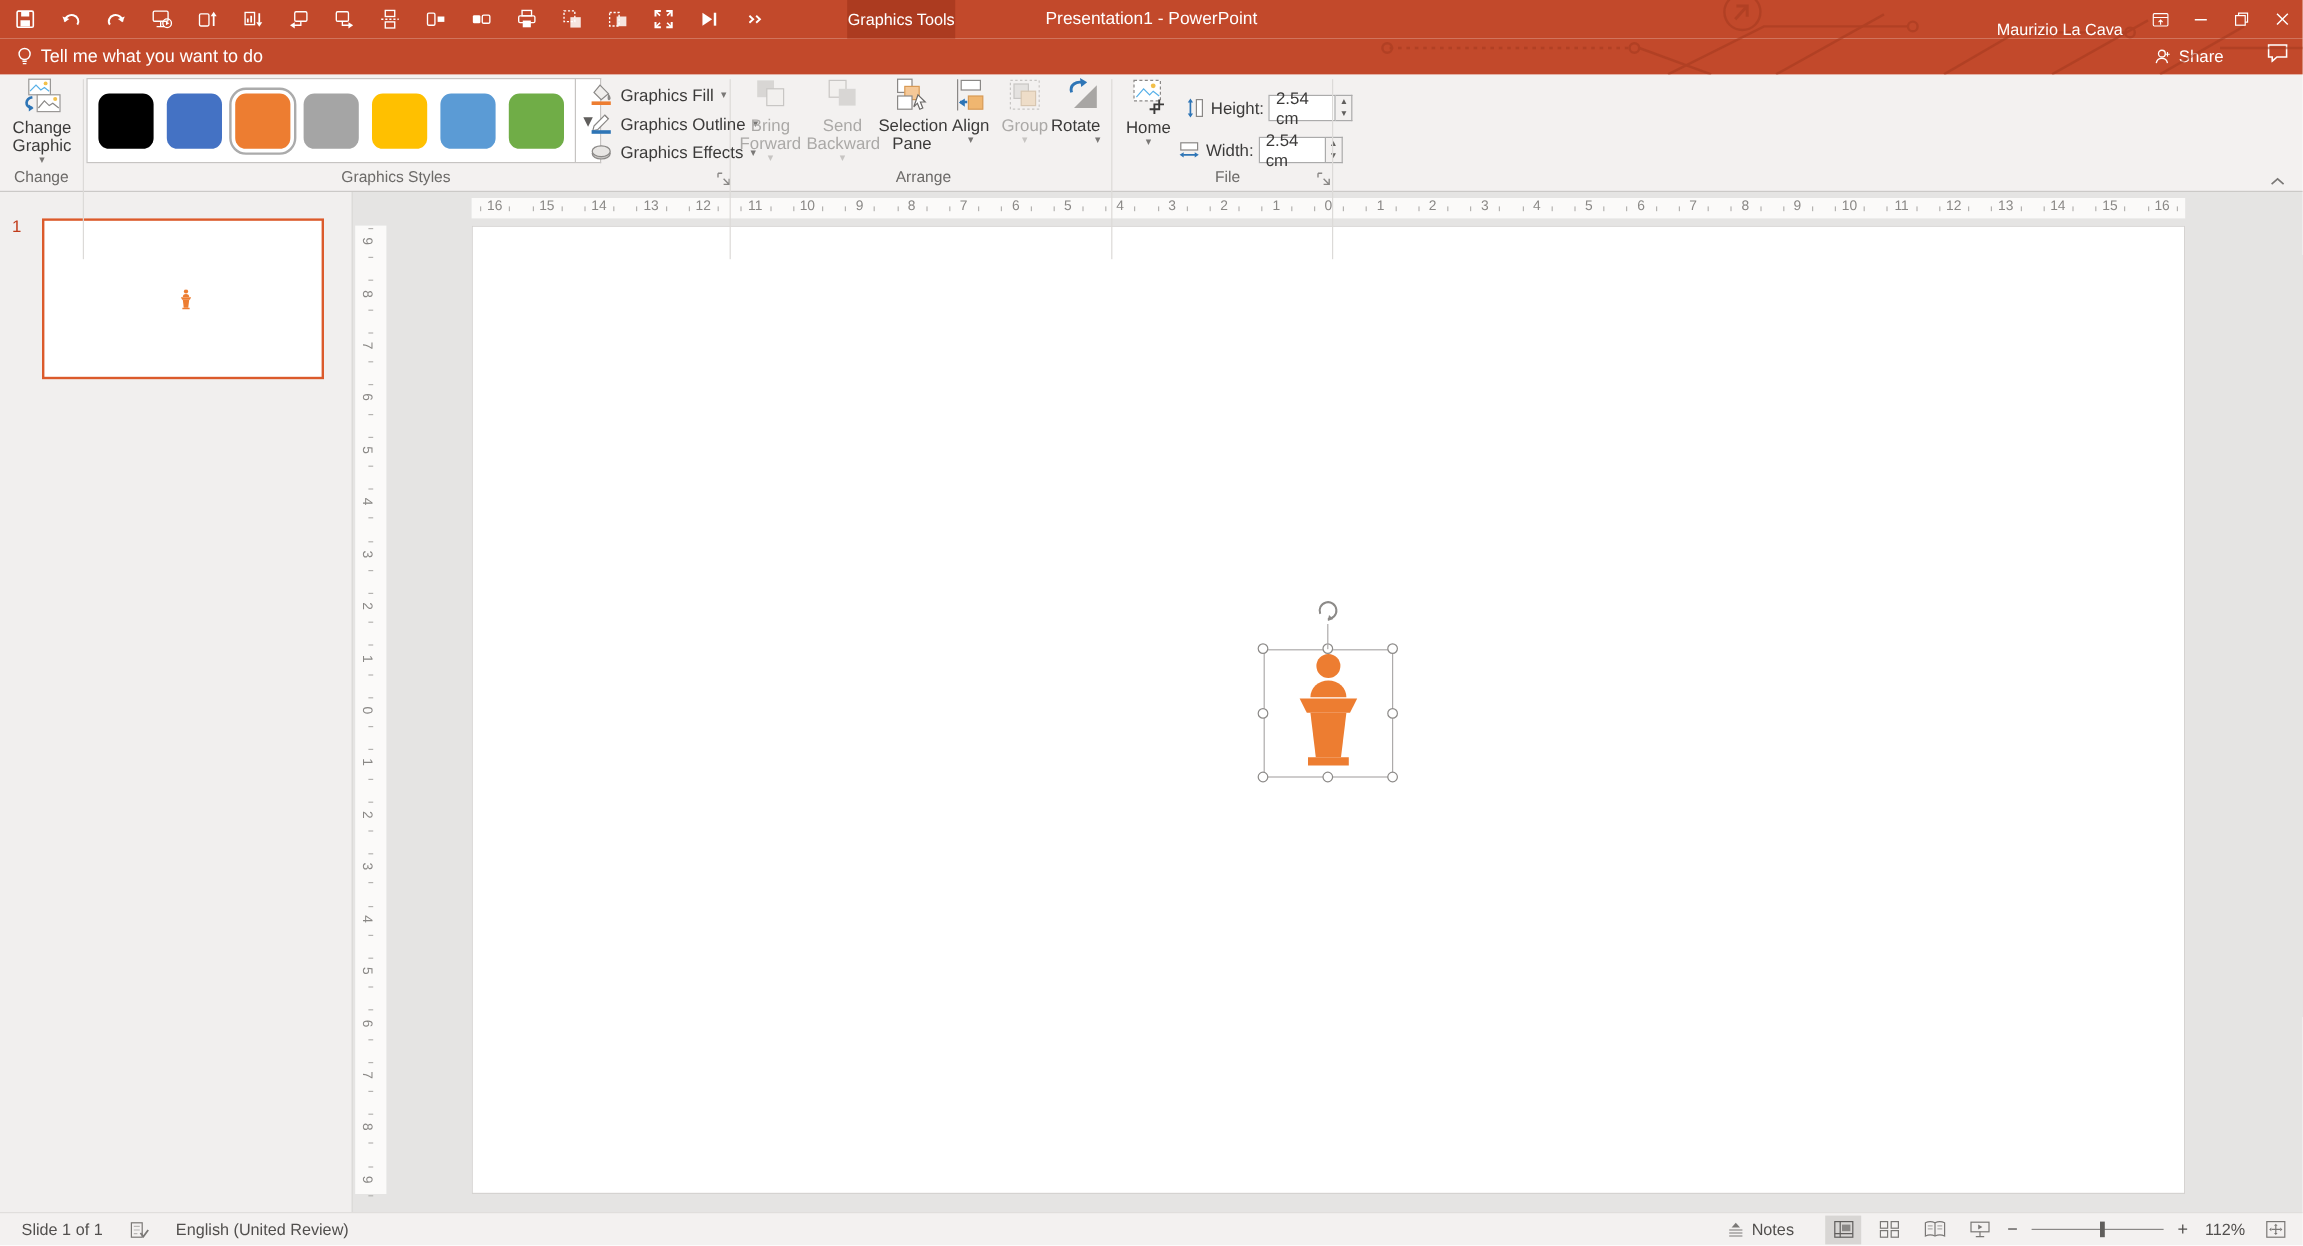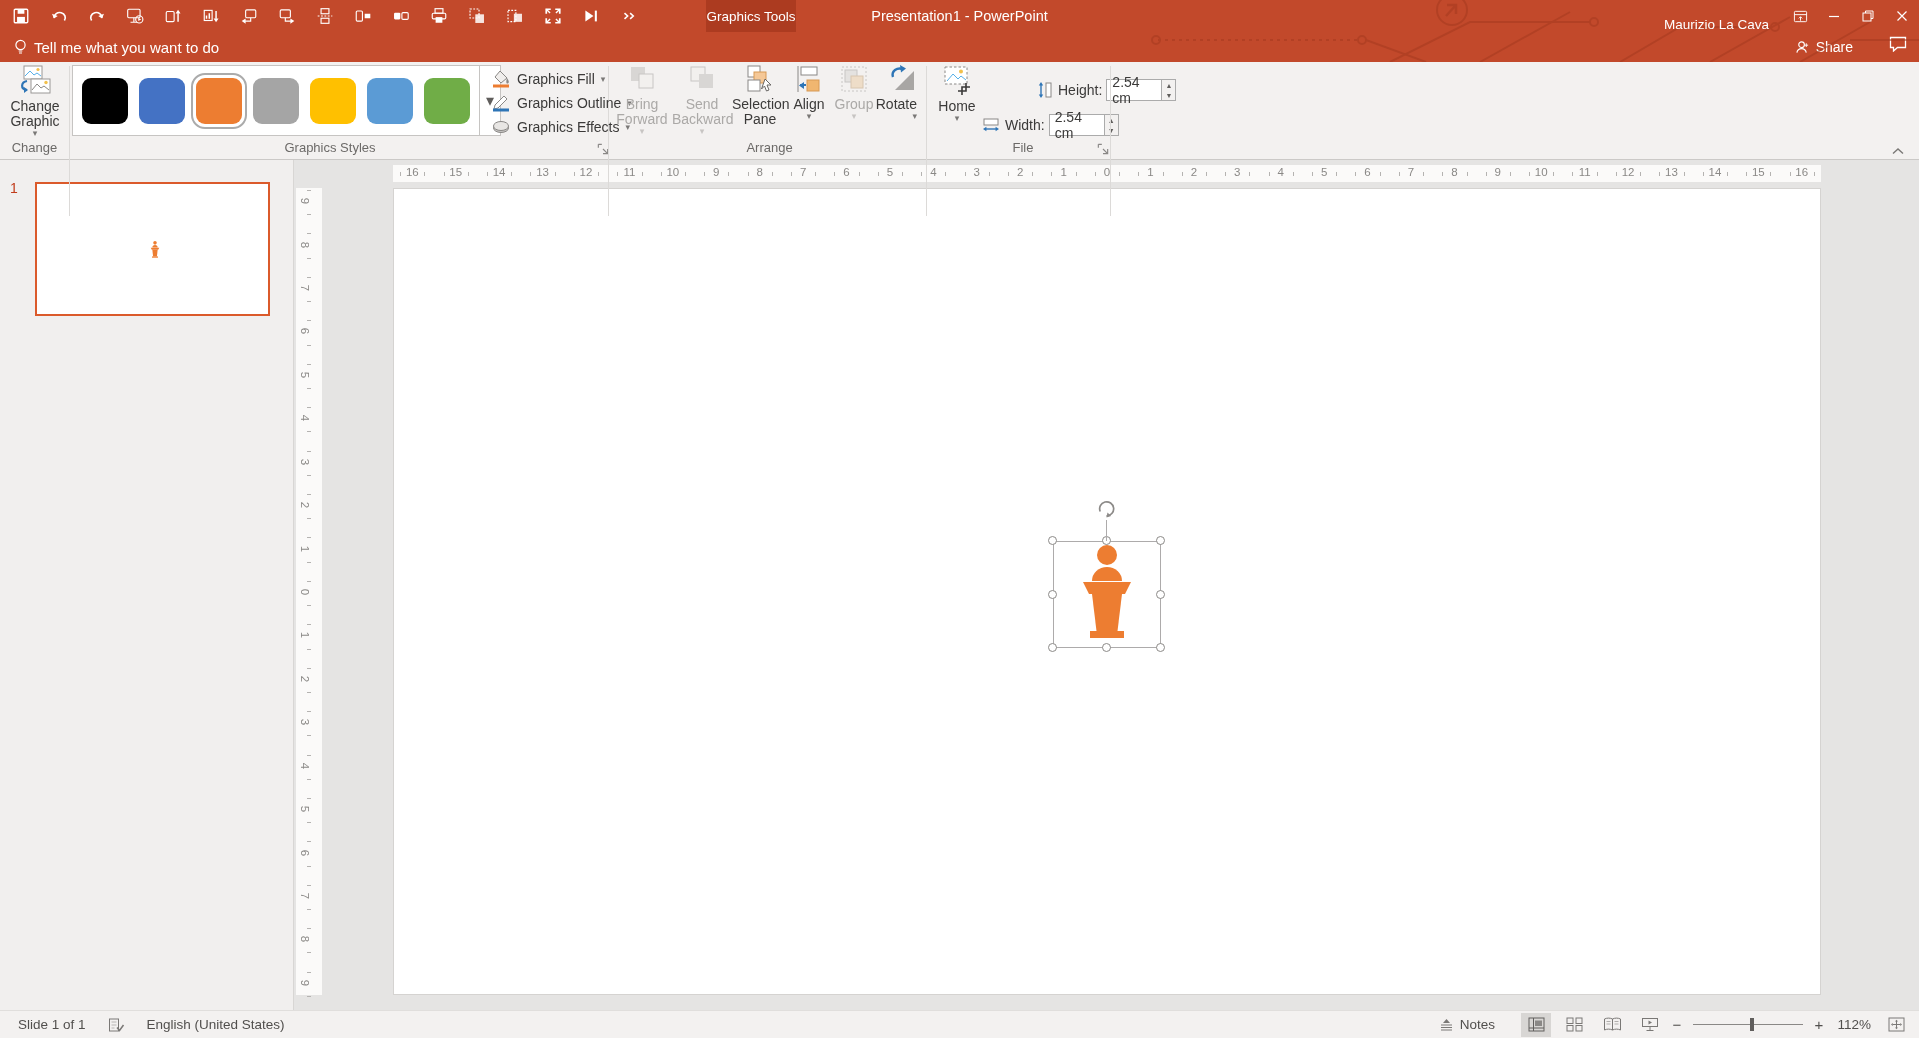--- a/index.html
+++ b/index.html
@@ -418,21 +418,21 @@
   <div class="bigbtn" style="left:936px;width:42px;">
     <svg width="34" height="32" viewBox="0 0 34 32">
         <rect x="5" y="3" width="22" height="17" fill="#fff" stroke="#8a8886" stroke-dasharray="2.5 2"></rect>
         <path d="M7 17l6-7 5 5 3-3 5 4" fill="none" stroke="#56b0e8"></path>
         <circle cx="21" cy="7.5" r="2" fill="#f2c04a"></circle>
         <path d="M22 31v-8h8M18 27h8v-8" fill="none" stroke="#3b3a39" stroke-width="1.6"></path>
       </svg>
     <span class="lbl">Home</span>
     <span class="caret">▾</span>
   </div>
-  <div class="size-row" style="left:1037px;top:17px;justify-content:center;">
+  <div class="size-row" style="left:988px;top:17px;justify-content:center;">
     <svg width="16" height="18" viewBox="0 0 16 18">
         <path d="M4 4v10" stroke="#2E75B6" stroke-width="1.4"></path>
         <path d="M4 1 1.8 4.4h4.4zM4 17l-2.2-3.4h4.4z" fill="#2E75B6"></path>
         <rect x="9" y="2" width="5" height="14" fill="#fff" stroke="#8a8886"></rect>
       </svg>
     <span style="margin-left:5px;">Height:</span>
     <span class="spin-box">2.54 cm</span>
     <span class="spin-arrows">
         <span>▲</span>
         <span>▼</span>
@@ -659,21 +659,21 @@
 </div>
 
 <div id="statusbar" class="abs">
   <div id="sb-left">
     <span>Slide 1 of 1</span>
     <svg width="17" height="16" viewBox="0 0 17 16">
         <rect x="1.5" y="2" width="9" height="12" fill="none" stroke="#7a7876"></rect>
         <path d="M3.5 5h5M3.5 8h5M3.5 11h3" stroke="#B8B6B4"></path>
         <path d="M9 10.5l2.5 3 4-5.5" fill="none" stroke="#7a7876" stroke-width="1.5"></path>
       </svg>
-    <span>English (United States)</span>
+    <span>English (United Review)</span>
   </div>
   <div id="sb-right">
     <span class="sb-item" style="margin-right:26px;">
       <svg width="15" height="14" viewBox="0 0 15 14">
           <path d="M7.5 1 11 5H4z" fill="#7a7876"></path>
           <path d="M2 7h11M2 9.5h11M2 12h11" stroke="#7a7876"></path>
         </svg>
       <span>Notes</span>
     </span>
     <span class="viewbtn sel">

